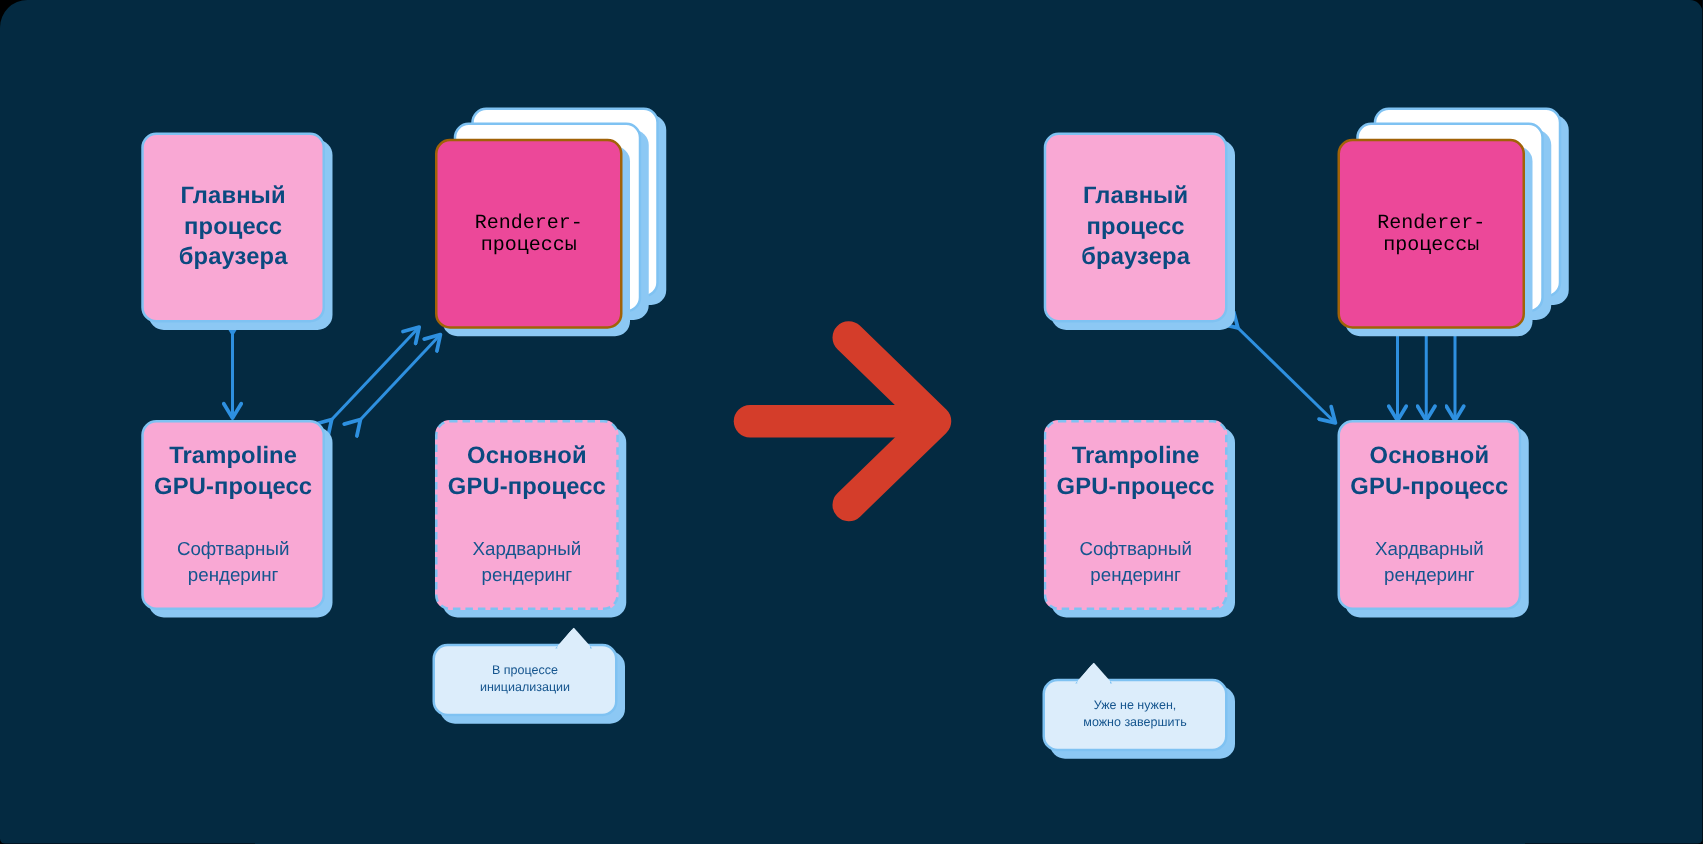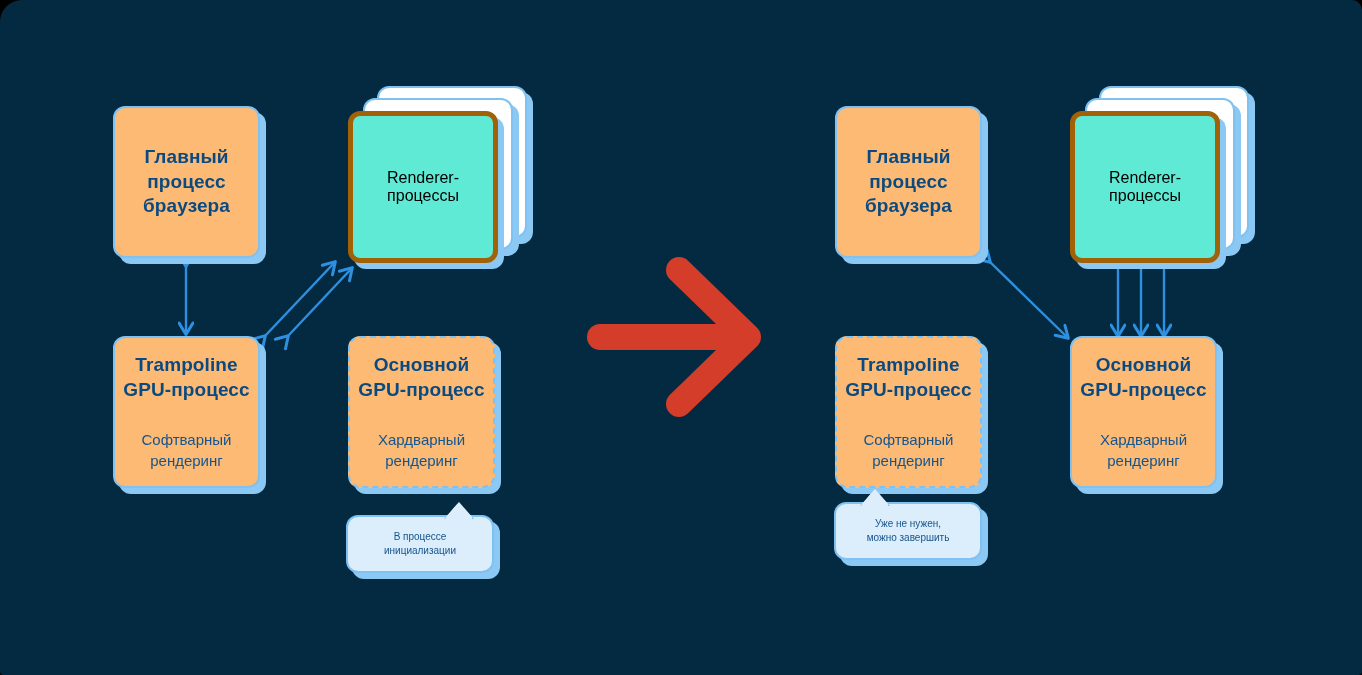--- a/index.html
+++ b/index.html
@@ -9,21 +9,21 @@
   #canvas{
     position:relative;width:1362px;height:675px;
     background:#042A41;
     border-radius:22px 10px 4px 4px;
     overflow:hidden;
   }
 
   
   .card{
     position:absolute;
-    background:#fdba74;
+    background:#f9a8d4;
     border:2px solid #7FC2F2;
     border-radius:12px;
     box-shadow:6px 6px 0 0 #8CC8F4;
     display:flex;flex-direction:column;
     align-items:center;justify-content:center;
     text-align:center;
     box-sizing:border-box;
   }
   .card.dashed{ border-style:dashed; border-width:2px; }
   .card .title{
@@ -37,25 +37,25 @@
 
   
   .stack{position:absolute;}
   .stack .sheet{
     position:absolute;background:#ffffff;
     border:2px solid #7FC2F2;border-radius:12px;
     box-shadow:6px 6px 0 0 #8CC8F4;
     box-sizing:border-box;
   }
   .stack .front{
-    position:absolute;left:0;background:#5eead4;
-    border:5px solid #a16207;border-radius:12px;
+    position:absolute;left:0;background:#ec4899;
+    border:2px solid #a16207;border-radius:12px;
     box-shadow:6px 6px 0 0 #8CC8F4;
     display:flex;align-items:center;justify-content:center;
-    text-align:center;box-sizing:border-box;
+    text-align:center;box-sizing:border-box;font-family:Liberation Mono, monospace;
   }
 
   
   .callout{
     position:absolute;
     background:#DCEDFB;
     border:2px solid #7FC2F2;
     border-radius:12px;
     box-shadow:6px 6px 0 0 #8CC8F4;
     display:flex;align-items:center;justify-content:center;
@@ -148,18 +148,18 @@
   <div class="card dashed" style="left:835px;top:336px;width:147px;height:152px;">
     <div class="title">Trampoline<br>GPU-процесс</div>
     <div class="sub">Софтварный<br>рендеринг</div>
   </div>
 
   <div class="card" style="left:1070px;top:336px;width:147px;height:152px;">
     <div class="title">Основной<br>GPU-процесс</div>
     <div class="sub">Хардварный<br>рендеринг</div>
   </div>
 
-  <div class="callout" style="left:834px;top:502px;width:148px;height:58px;">
+  <div class="callout" style="left:834px;top:543px;width:148px;height:58px;">
     <div class="tail" style="left:24px;"></div>
     <div>Уже не нужен,<br>можно завершить</div>
   </div>
 
 </div>
 
 </body></html>

